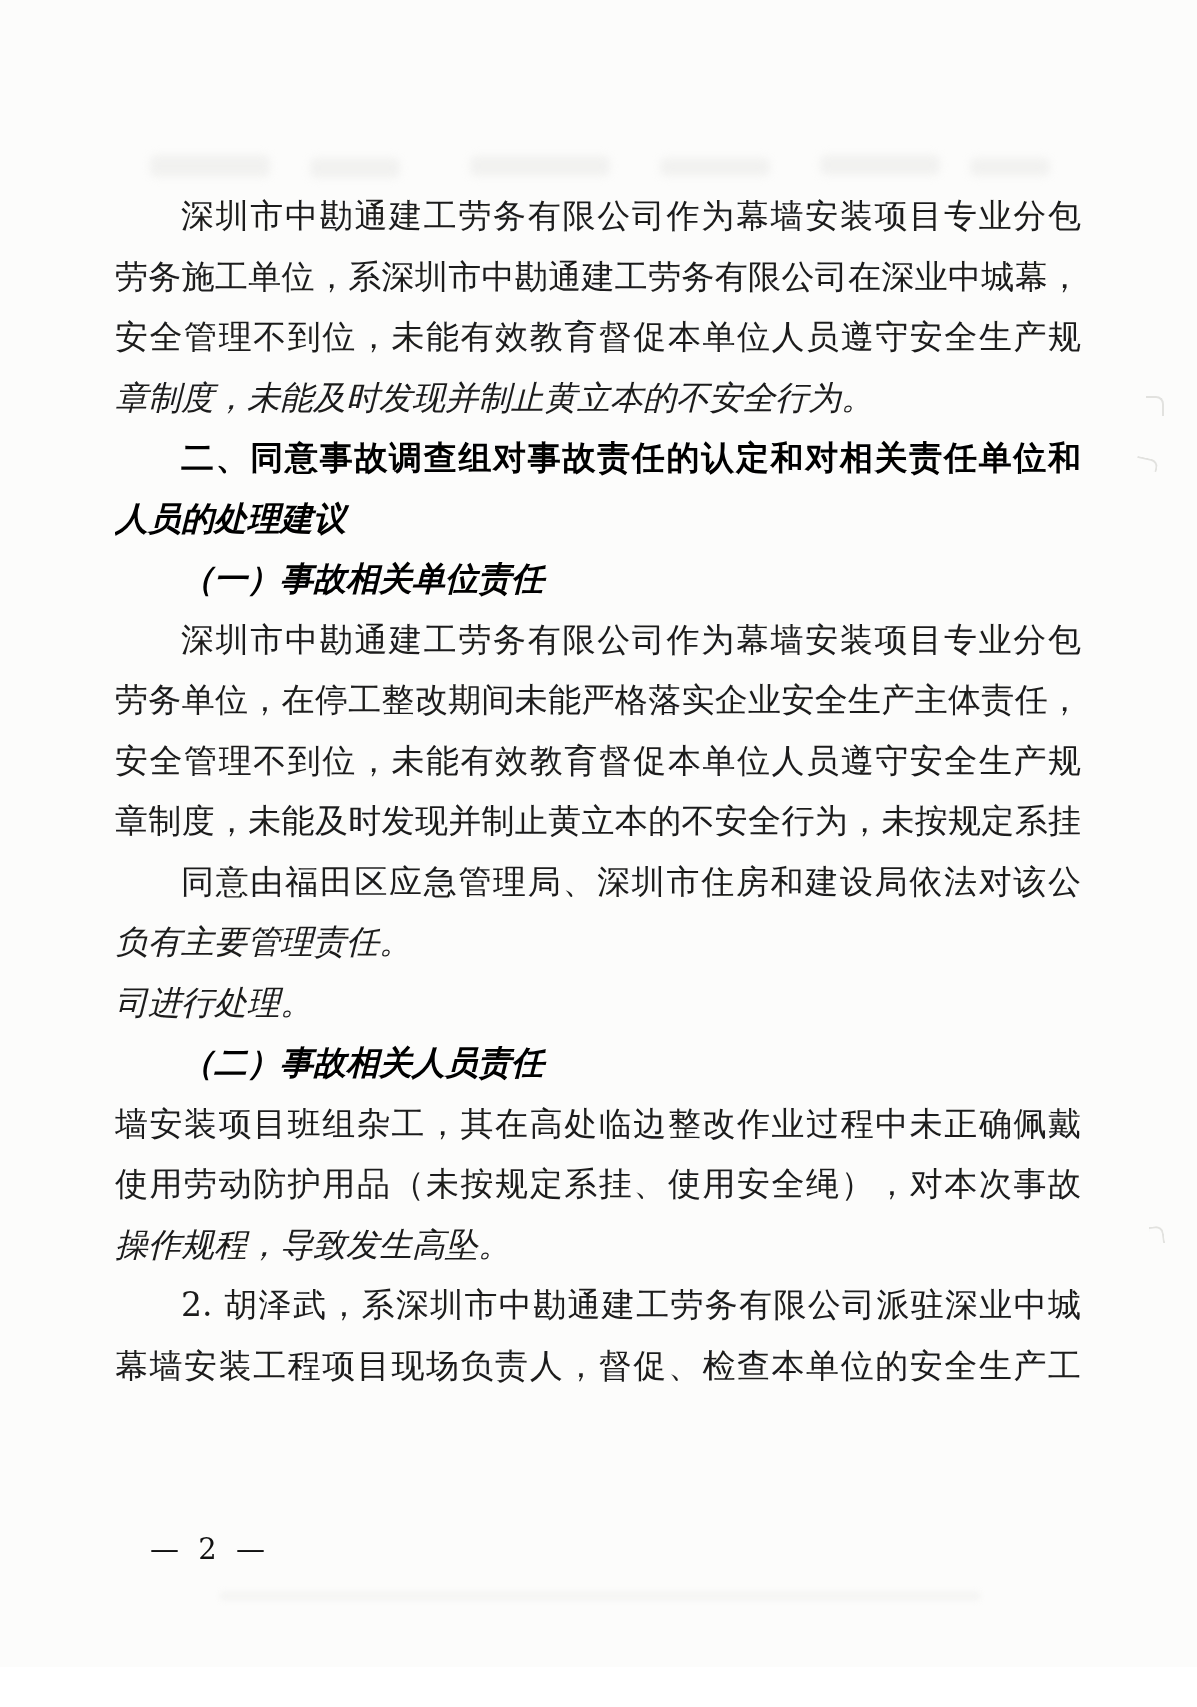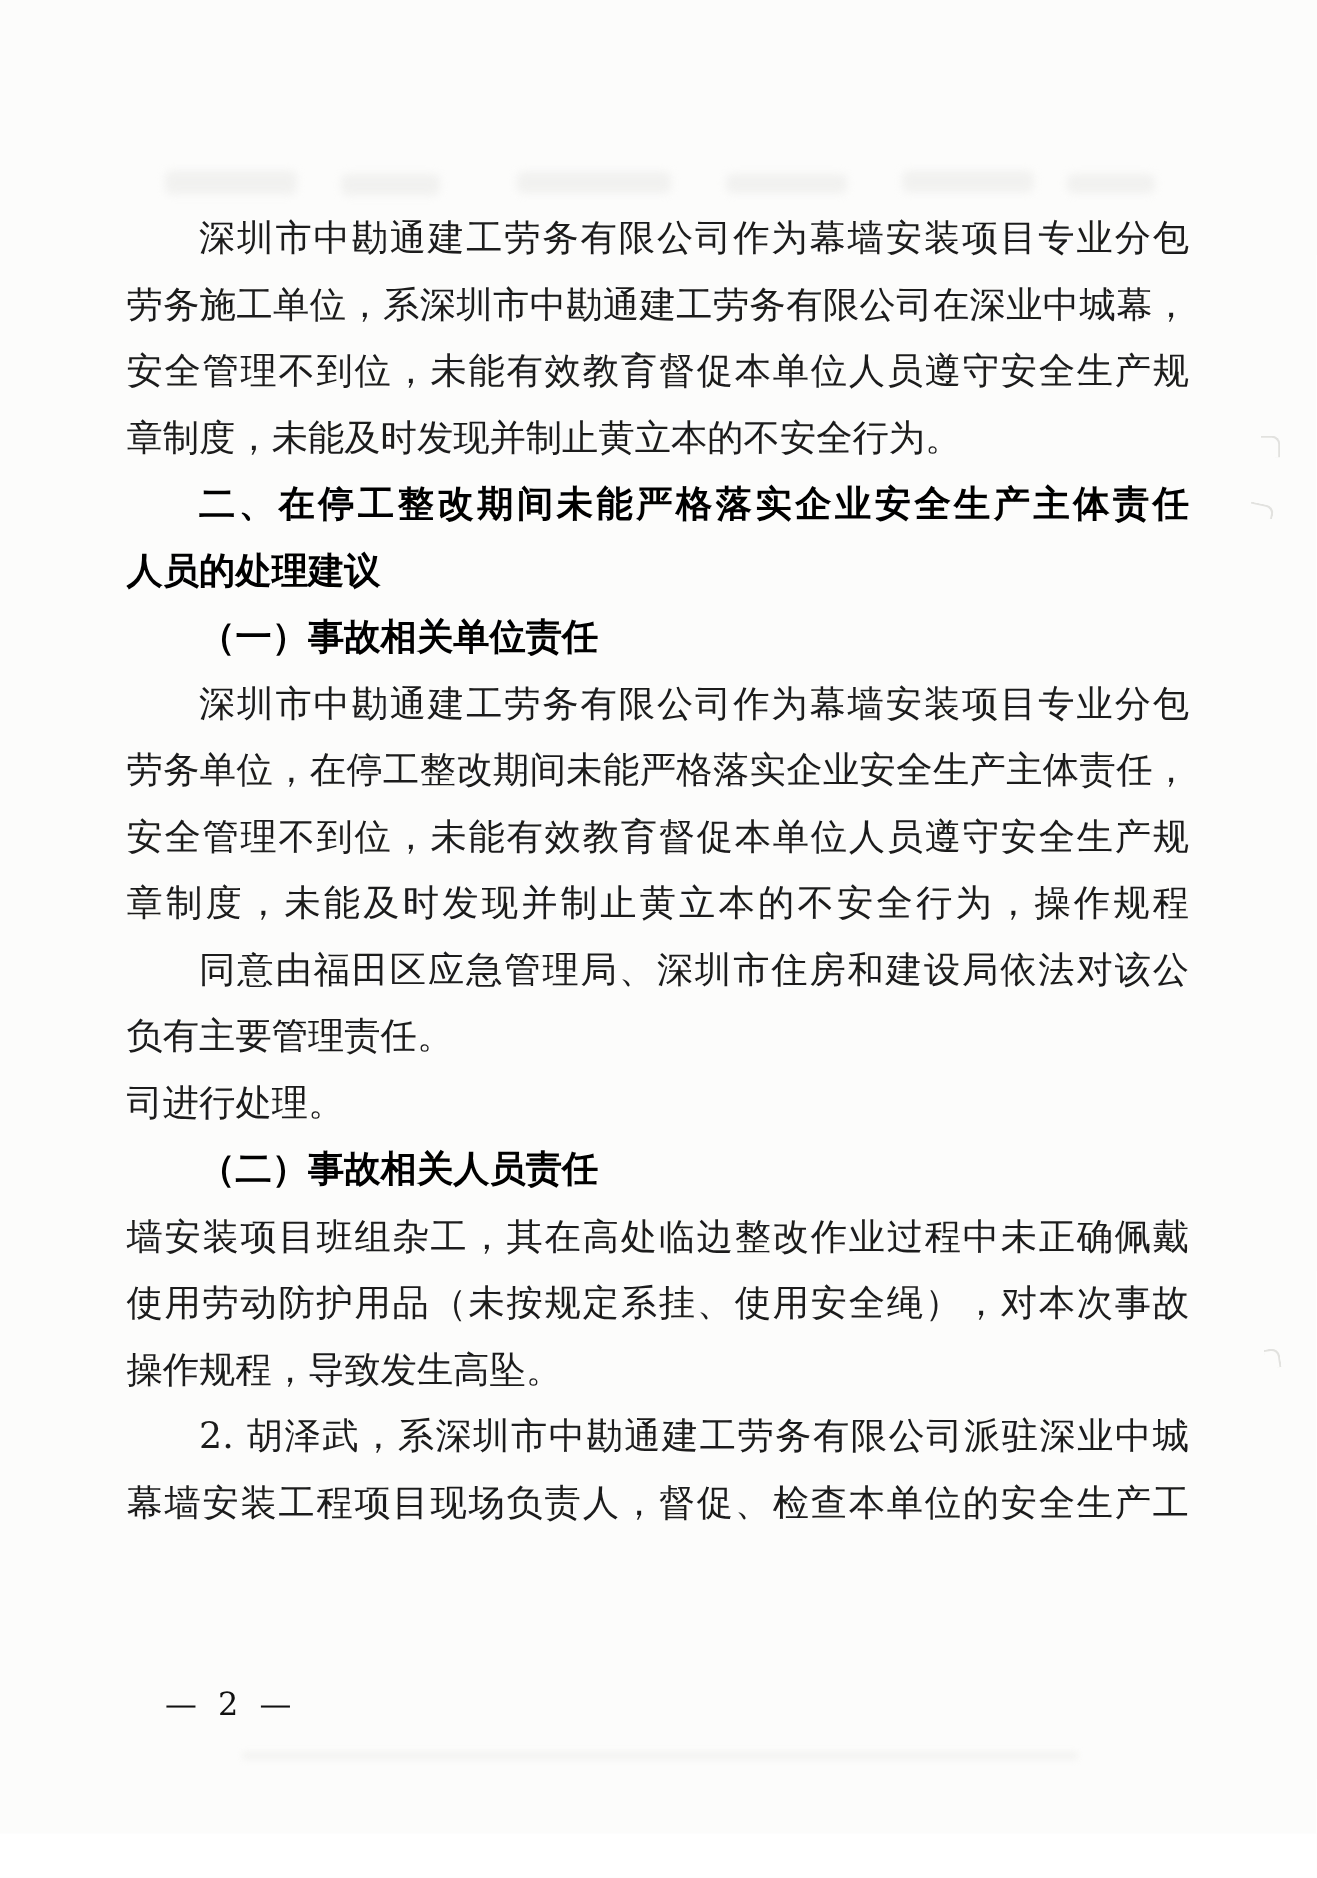--- a/index.html
+++ b/index.html
@@ -33,20 +33,21 @@
   }
   
   .line.j {
     text-align: justify;
     text-align-last: justify;
   }
   
   .line.last {
     text-align: left;
     text-align-last: left;
+    font-style: italic;
   }
   .line.indent {
     text-indent: 66px;
   }
   .line.heading {
     font-family: "Liberation Sans", sans-serif;
     font-weight: 700;
     color: #000000;
   }
   .footer {
@@ -98,29 +99,29 @@
     <span class="blob" style="left:970px; top:158px; width:80px; height:18px;"></span>
   </div>
 
   <div class="textblock">
 
     <div class="line j indent">深圳市中勘通建工劳务有限公司作为幕墙安装项目专业分包</div>
     <div class="line j">劳务施工单位，系深圳市中勘通建工劳务有限公司在深业中城幕，</div>
     <div class="line j">安全管理不到位，未能有效教育督促本单位人员遵守安全生产规</div>
     <div class="line last">章制度，未能及时发现并制止黄立本的不安全行为。</div>
 
-    <div class="line j indent heading">二、在停工整改期间未能严格落实企业安全生产主体责任</div>
+    <div class="line j indent heading">二、同意事故调查组对事故责任的认定和对相关责任单位和</div>
     <div class="line last heading">人员的处理建议</div>
 
     <div class="line last indent heading">（一）事故相关单位责任</div>
 
     <div class="line j indent">深圳市中勘通建工劳务有限公司作为幕墙安装项目专业分包</div>
     <div class="line j">劳务单位，在停工整改期间未能严格落实企业安全生产主体责任，</div>
     <div class="line j">安全管理不到位，未能有效教育督促本单位人员遵守安全生产规</div>
-    <div class="line j">章制度，未能及时发现并制止黄立本的不安全行为，操作规程</div>
+    <div class="line j">章制度，未能及时发现并制止黄立本的不安全行为，未按规定系挂</div>
     <div class="line j indent">同意由福田区应急管理局、深圳市住房和建设局依法对该公</div>
 
     <div class="line last">负有主要管理责任。</div>
     <div class="line last">司进行处理。</div>
 
     <div class="line last indent heading">（二）事故相关人员责任</div>
 
     <div class="line j">墙安装项目班组杂工，其在高处临边整改作业过程中未正确佩戴</div>
     <div class="line j">使用劳动防护用品（未按规定系挂、使用安全绳），对本次事故</div>
     <div class="line last">操作规程，导致发生高坠。</div>

